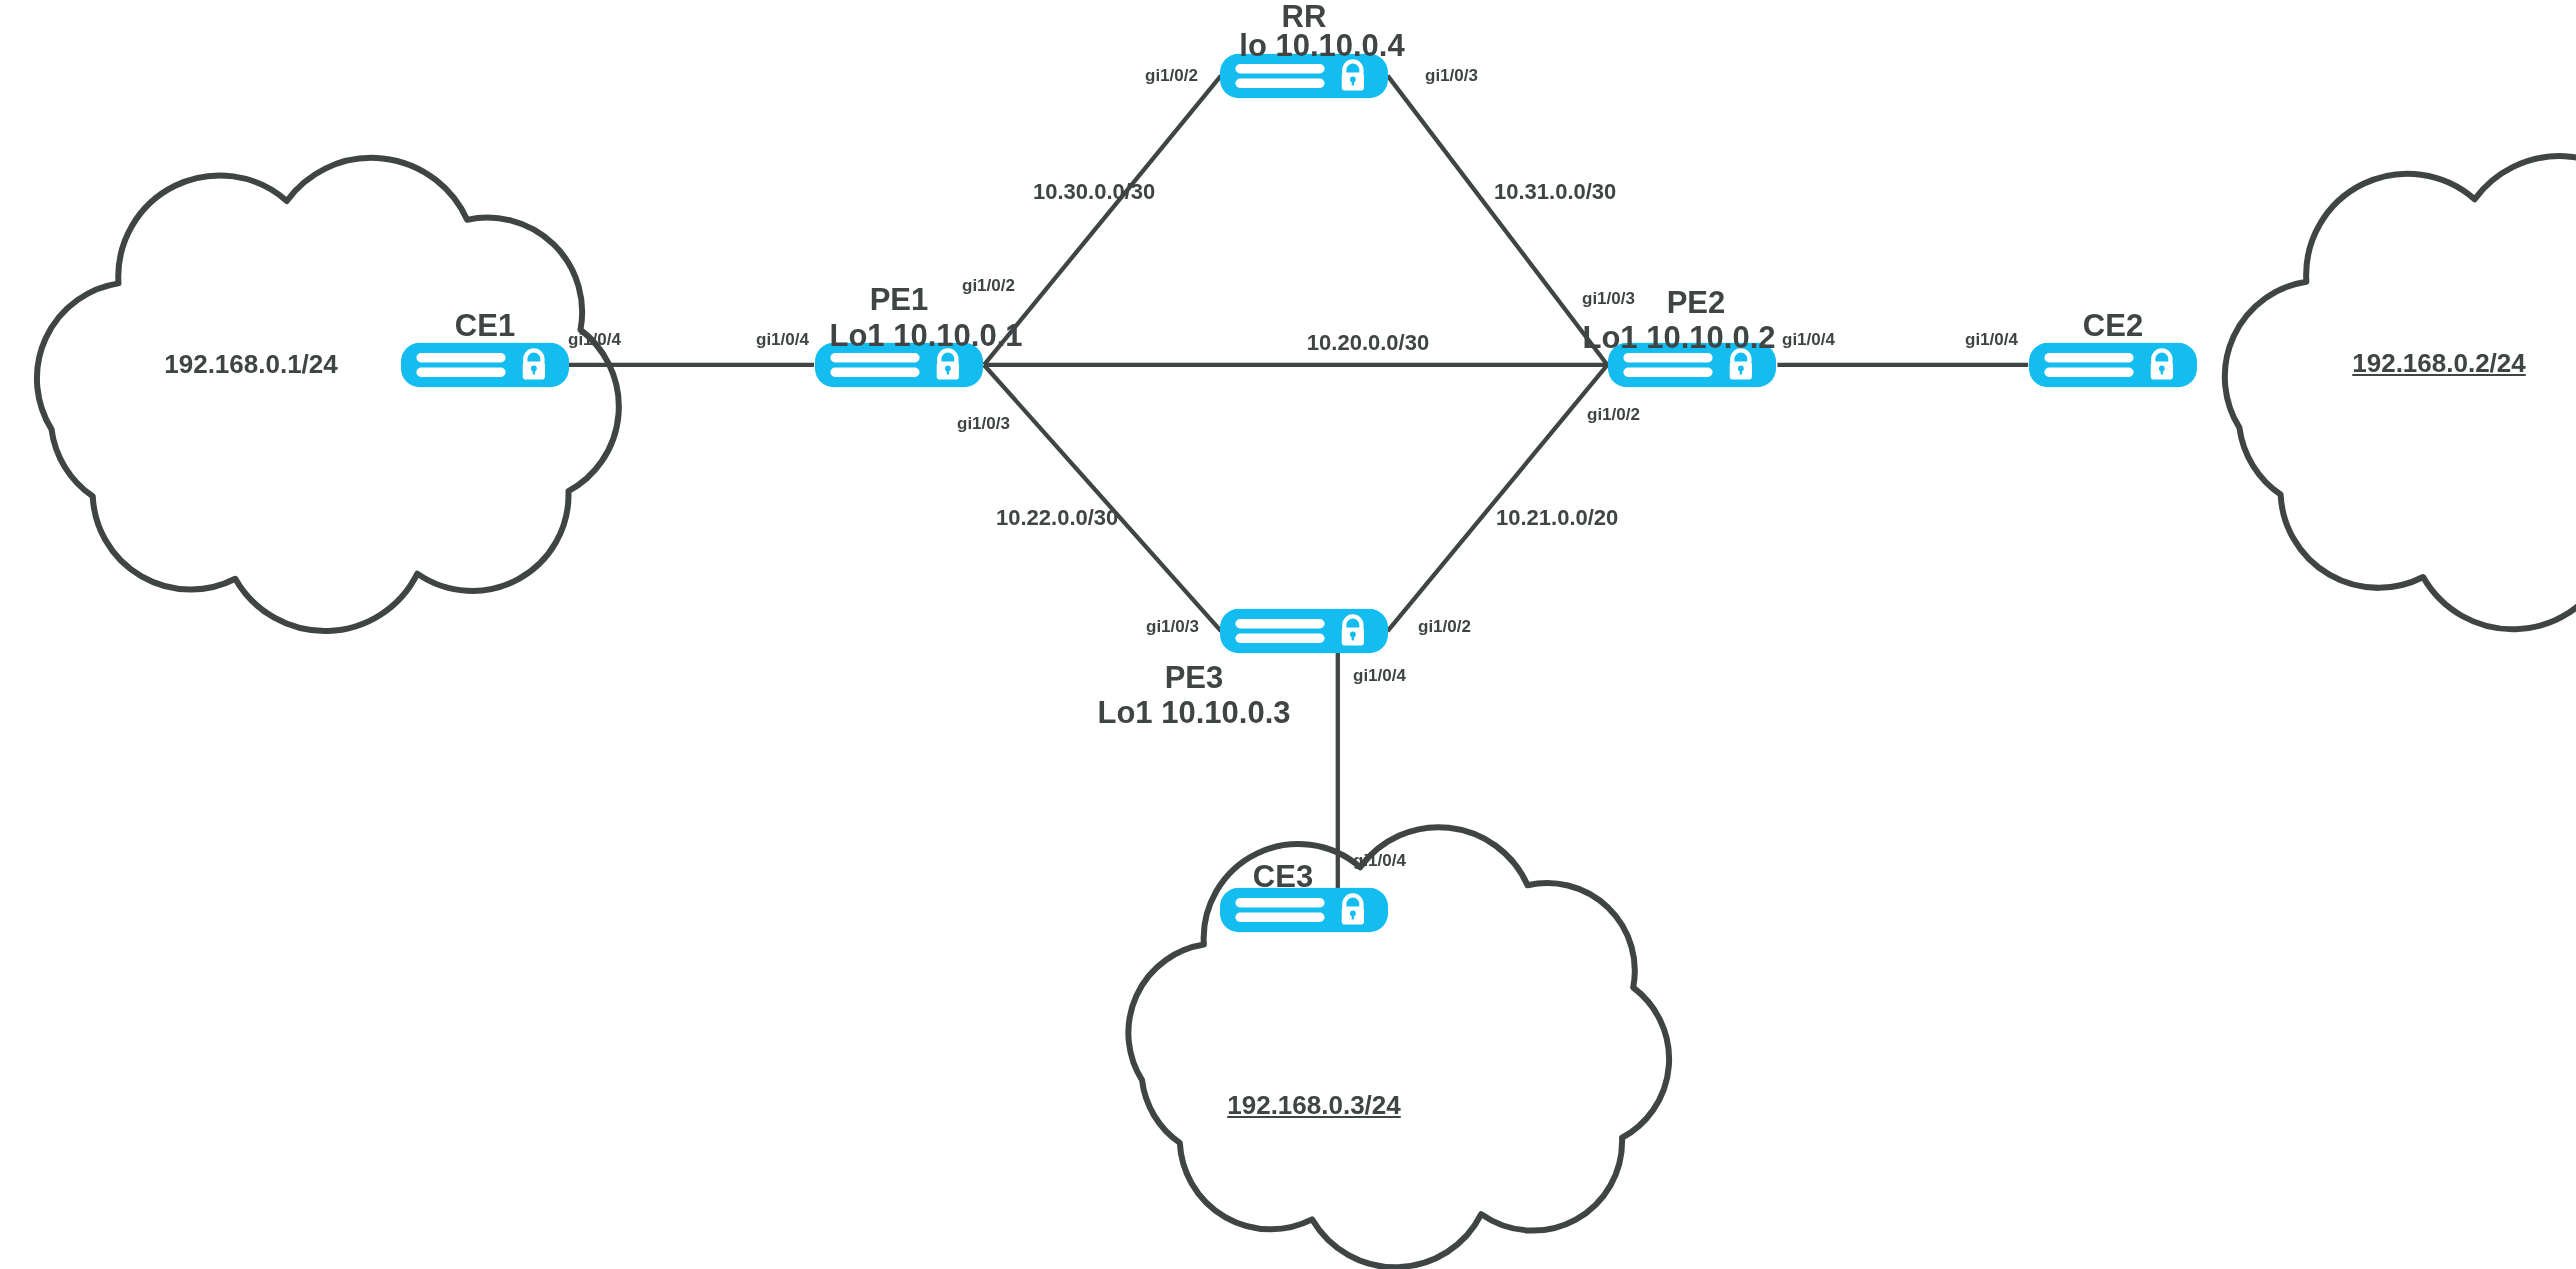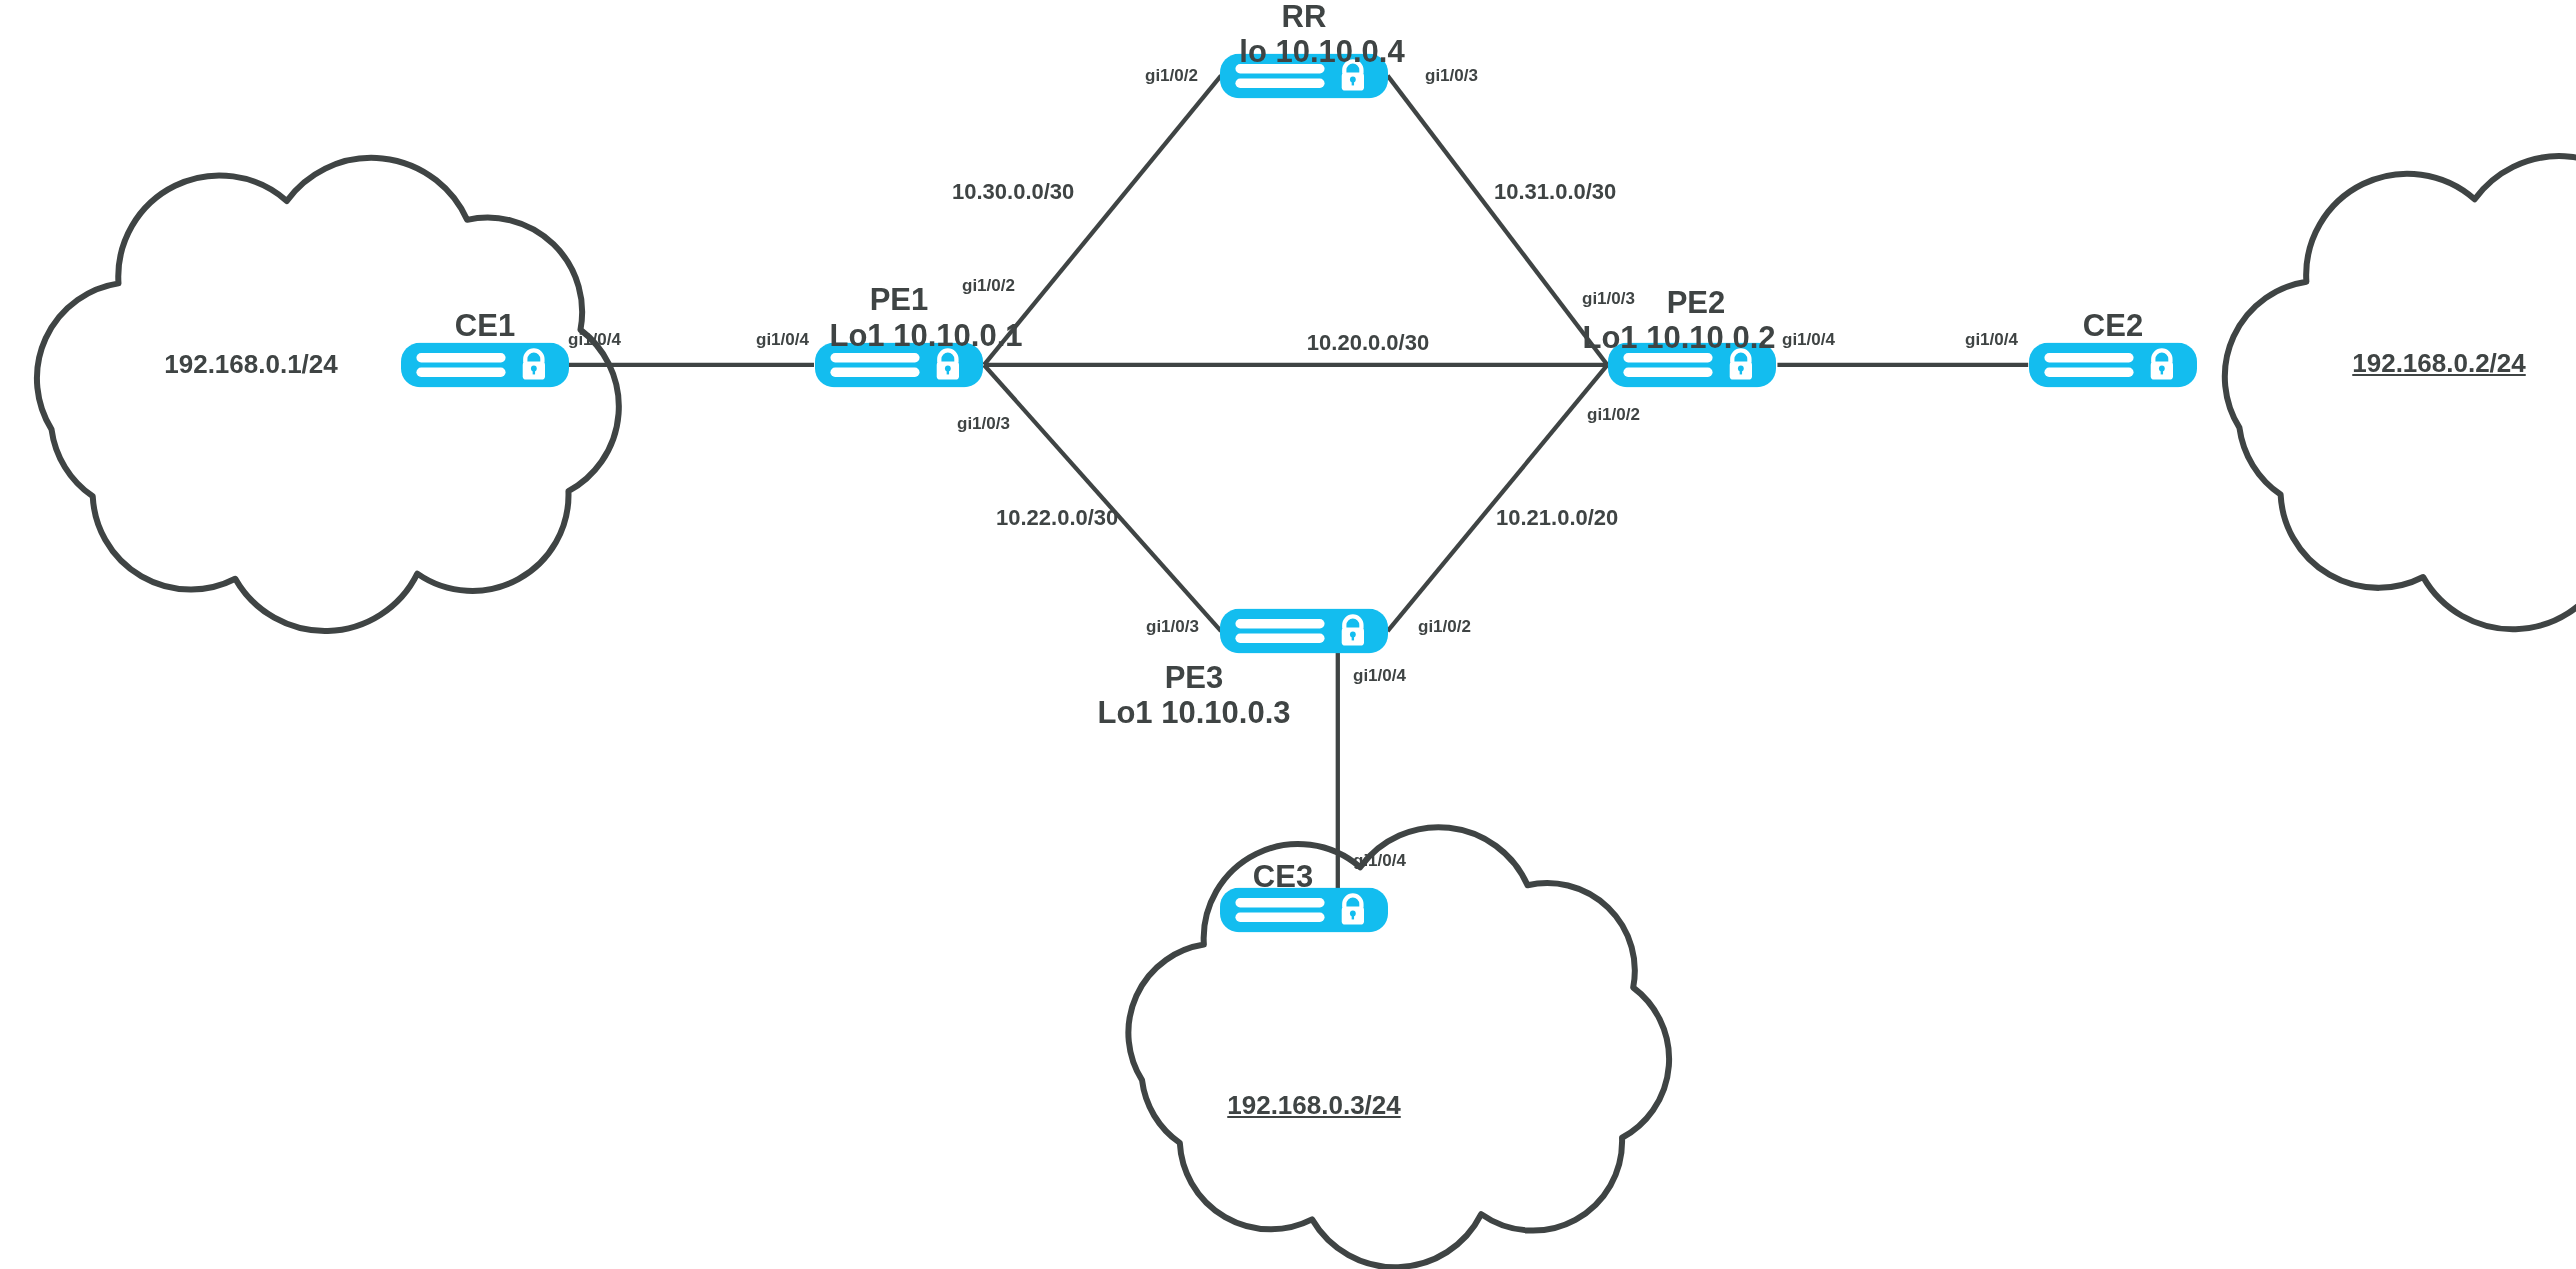--- a/index.html
+++ b/index.html
@@ -224,21 +224,21 @@
   <div class="lbl lbl-cloud ctr" style="left:2430px; top:349px;text-decoration:underline;">192.168.0.2/24</div>
 
   <div class="lbl lbl-cloud ctr" style="left:1305px; top:1091px;text-decoration:underline;">192.168.0.3/24</div>
 
   <div class="lbl lbl-device ctr" style="left:485px; top:309px;">CE1</div>
 
   <div class="lbl lbl-device ctr" style="left:899px; top:283px;">PE1</div>
   <div class="lbl lbl-device ctr" style="left:926px; top:319px;">Lo1 10.10.0.1</div>
 
   <div class="lbl lbl-device ctr" style="left:1304px; top:0px;">RR</div>
-  <div class="lbl lbl-device ctr" style="left:1322px; top:35px;">lo 10.10.0.4</div>
+  <div class="lbl lbl-device ctr" style="left:1322px; top:29px;">lo 10.10.0.4</div>
 
   <div class="lbl lbl-device ctr" style="left:1696px; top:286px;">PE2</div>
   <div class="lbl lbl-device ctr" style="left:1679px; top:321px;">Lo1 10.10.0.2</div>
 
   <div class="lbl lbl-device ctr" style="left:2113px; top:309px;">CE2</div>
 
   <div class="lbl lbl-device ctr" style="left:1194px; top:661px;">PE3</div>
   <div class="lbl lbl-device ctr" style="left:1194px; top:696px;">Lo1 10.10.0.3</div>
 
   <div class="lbl lbl-device ctr" style="left:1283px; top:860px;">CE3</div>
@@ -257,21 +257,21 @@
   <div class="lbl lbl-iface" style="left:1782px; top:330px;">gi1/0/4</div>
 
   <div class="lbl lbl-iface" style="left:1965px; top:330px;">gi1/0/4</div>
 
   <div class="lbl lbl-iface" style="left:1146px; top:617px;">gi1/0/3</div>
   <div class="lbl lbl-iface" style="left:1418px; top:617px;">gi1/0/2</div>
   <div class="lbl lbl-iface" style="left:1353px; top:666px;">gi1/0/4</div>
 
   <div class="lbl lbl-iface" style="left:1353px; top:851px;">gi1/0/4</div>
 
-  <div class="lbl lbl-subnet" style="left:952px; top:180px;">10.30.0.0/30</div>
+  <div class="lbl lbl-subnet" style="left:1033px; top:180px;">10.30.0.0/30</div>
 
   <div class="lbl lbl-subnet" style="left:1494px; top:180px;">10.31.0.0/30</div>
 
   <div class="lbl lbl-subnet ctr" style="left:1322px; top:331px;margin-left:46px;">10.20.0.0/30</div>
 
   <div class="lbl lbl-subnet" style="left:996px; top:506px;">10.22.0.0/30</div>
 
   <div class="lbl lbl-subnet" style="left:1496px; top:506px;">10.21.0.0/20</div>
 
 </div>

